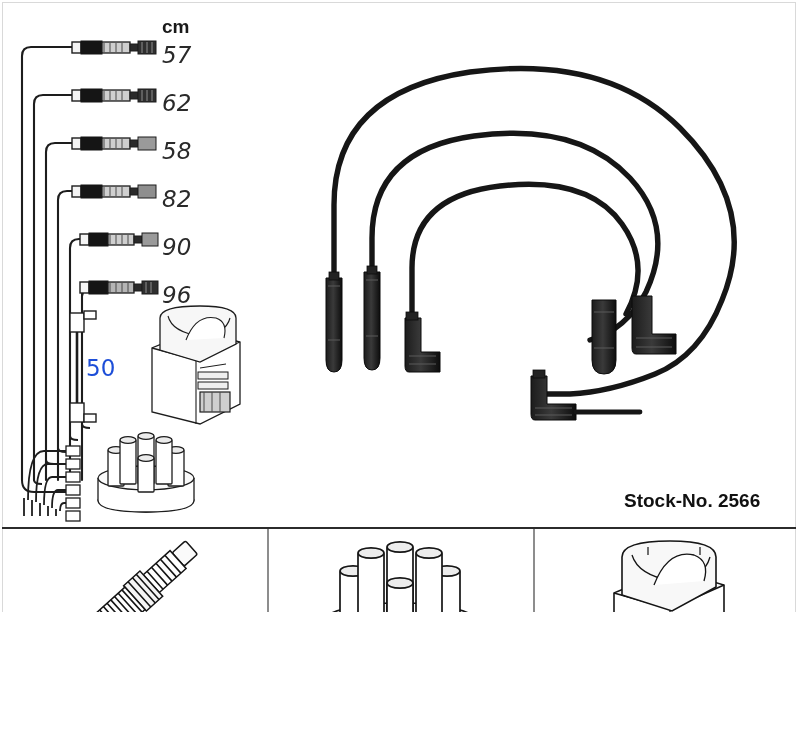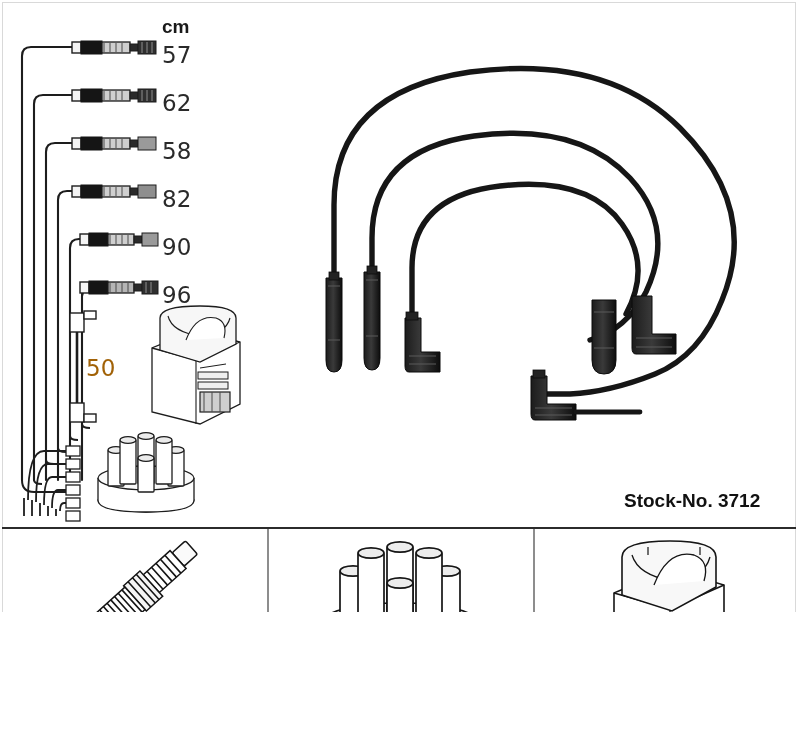--- a/index.html
+++ b/index.html
@@ -7,22 +7,22 @@
   #root{position:relative;width:800px;height:612px;background:#ffffff;overflow:hidden;}
   .frame{position:absolute;left:2px;top:2px;width:794px;height:748px;border:1px solid #d9d9d9;box-sizing:border-box;}
 
   
   .hline{position:absolute;background:#2b2b2b;}
   .vline{position:absolute;background:#8d8d8d;}
   .faint{position:absolute;background:#e8e8e8;}
 
   
   .unit-label{position:absolute;font-size:19px;font-weight:bold;color:#1a1a1a;letter-spacing:0px;}
-  .len-label{position:absolute;font-size:23px;color:#2a2a2a;font-family:"DejaVu Sans",sans-serif;}
-  .len50{position:absolute;font-size:23px;color:#a16207;font-family:"DejaVu Sans",sans-serif;}
+  .len-label{position:absolute;font-size:23px;color:#2a2a2a;font-family:"DejaVu Sans",sans-serif;font-style:italic;}
+  .len50{position:absolute;font-size:23px;color:#1d4ed8;font-family:"DejaVu Sans",sans-serif;}
   .part-no{position:absolute;font-size:29px;font-weight:bold;color:#111;letter-spacing:.5px;font-family:"Liberation Sans",sans-serif;}
   .stock-no{position:absolute;font-size:19px;font-weight:bold;color:#111;font-family:"Liberation Sans",sans-serif;}
 
   svg{display:block;}
   .svgabs{position:absolute;left:0;top:0;pointer-events:none;}
 </style>
 </head>
 <body>
 
 <div id="root">
@@ -225,21 +225,21 @@
 
   <div class="len-label" style="left:162px;top:42px;">57</div>
   <div class="len-label" style="left:162px;top:90px;text-align:center;">62</div>
   <div class="len-label" style="left:162px;top:138px;">58</div>
   <div class="len-label" style="left:162px;top:186px;">82</div>
   <div class="len-label" style="left:162px;top:234px;">90</div>
   <div class="len-label" style="left:162px;top:282px;">96</div>
 
   <div class="len50" style="left:86px;top:355px;">50</div>
 
-  <div class="stock-no" style="left:624px;top:490px;">Stock-No. 3712</div>
+  <div class="stock-no" style="left:624px;top:490px;">Stock-No. 2566</div>
 
   <div class="hline" style="left:2px;top:527px;width:794px;height:2px;"></div>
   <div class="vline" style="left:267px;top:529px;width:2px;height:223px;"></div>
   <div class="vline" style="left:533px;top:529px;width:2px;height:223px;"></div>
   <div class="faint" style="left:3px;top:664px;width:263px;height:3px;"></div>
   <div class="faint" style="left:270px;top:664px;width:261px;height:3px;"></div>
   <div class="faint" style="left:536px;top:664px;width:259px;height:3px;"></div>
 
   <svg class="svgabs" style="top:527px;" width="800" height="227" viewBox="0 0 800 227">
 

